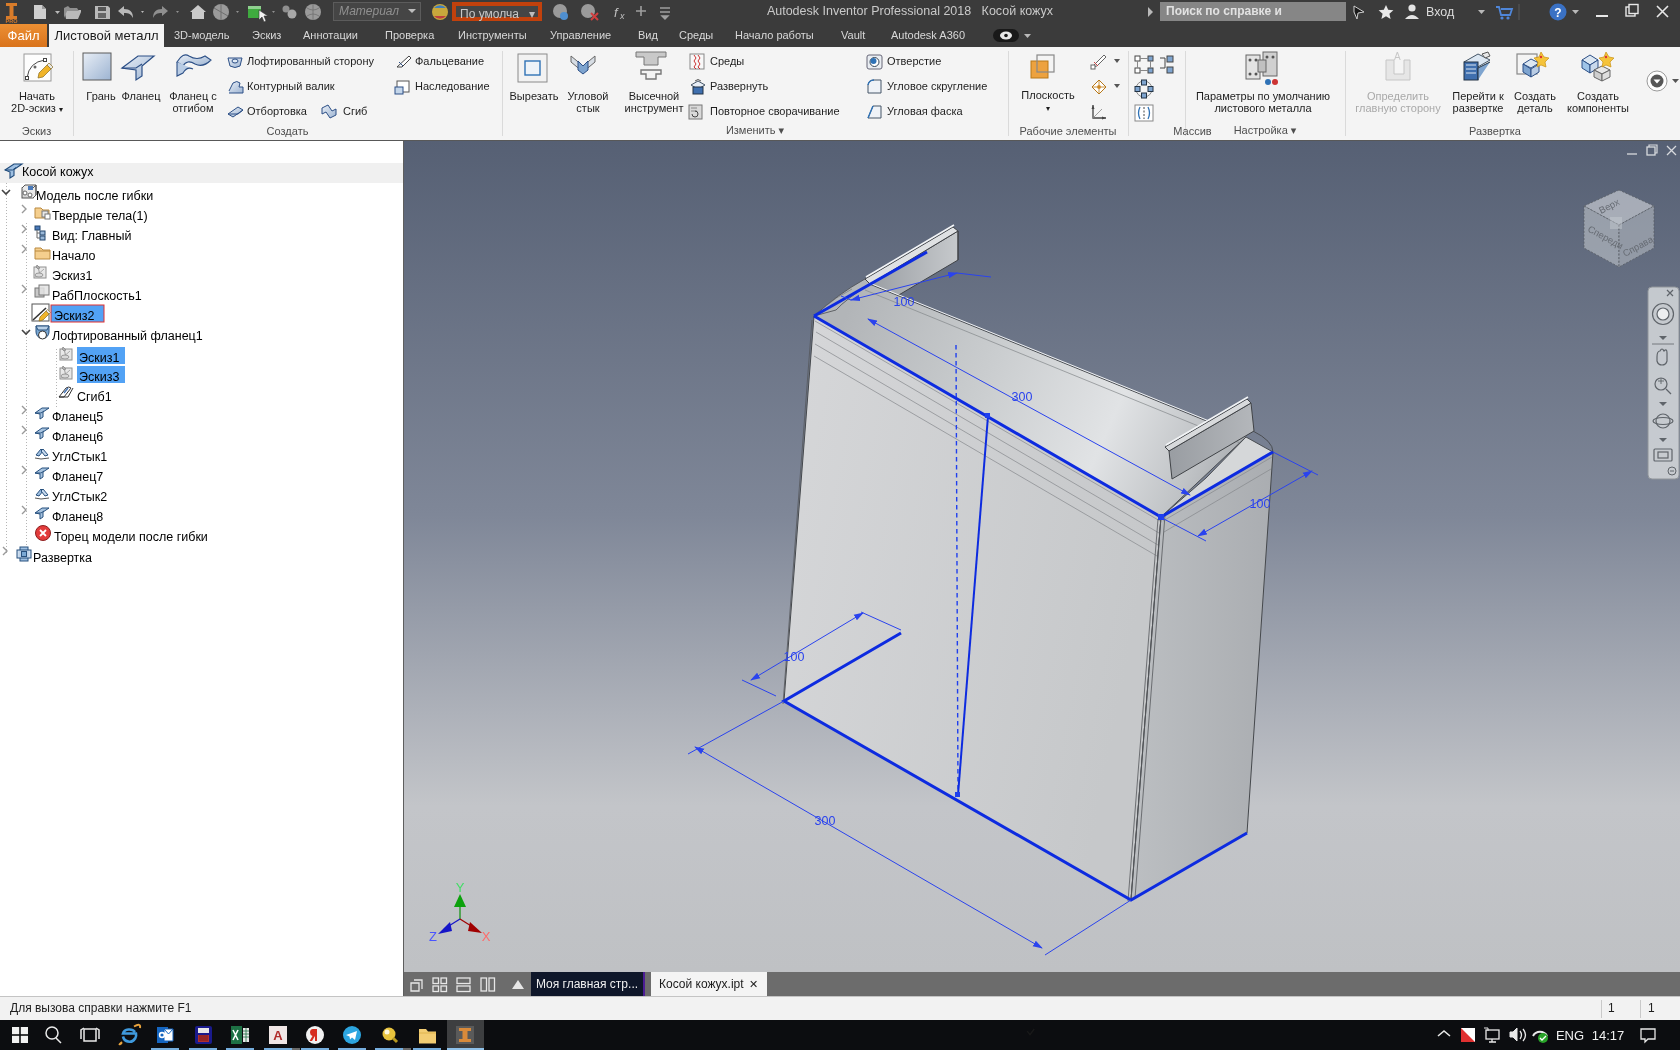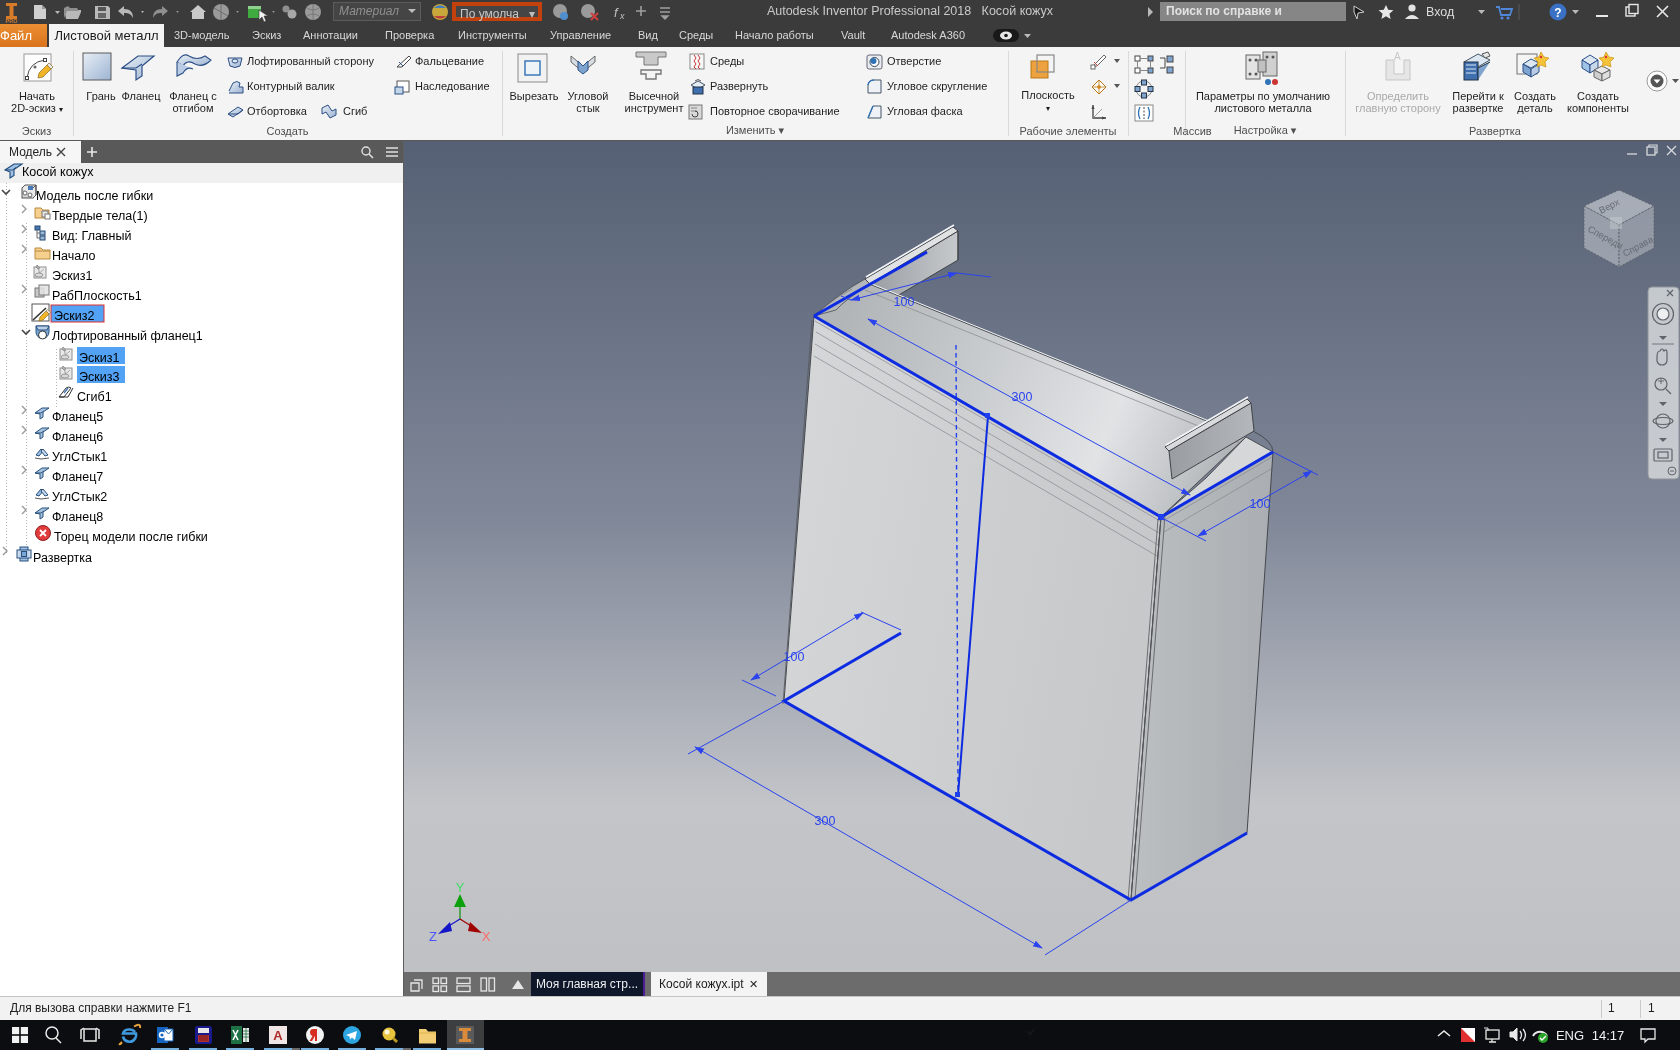--- a/index.html
+++ b/index.html
@@ -105,21 +105,21 @@
  <circle cx="13" cy="12" r="8.5" fill="#3a71c4"></circle>
         <text x="13" y="16.5" font-size="12" font-weight="bold" fill="#fff" text-anchor="middle">?</text>
  <path d="M27 10 l7 0 -3.5 4z" fill="#b9b9b9"></path>
  <rect x="51" y="15" width="12" height="2" fill="#e8e8e8"></rect>
  <rect x="81" y="7" width="9" height="9" fill="none" stroke="#e8e8e8" stroke-width="1.4"></rect>
         <rect x="84" y="4.5" width="9" height="9" fill="#3b3b3b" stroke="#e8e8e8" stroke-width="1.4"></rect>
  <path d="M112 6 l11 11 M123 6 l-11 11" stroke="#e8e8e8" stroke-width="1.6"></path>
 </svg>
 </div>
 <div id="tabrow">
-<div class="abs" style="left:0;top:0;width:47px;height:23px;background:linear-gradient(180deg,#ec8f33,#d9731c);color:#fff;font-size:13px;line-height:23px;">Файл</div>
+<div class="abs" style="left:0;top:0;width:47px;height:23px;background:linear-gradient(180deg,#ec8f33,#d9731c);color:#fff;font-size:13px;text-align:center;line-height:23px;">Файл</div>
 <div class="abs" style="left:49px;top:0;width:115px;height:23px;background:#f4f4f4;color:#1a1a1a;font-size:13px;text-align:center;line-height:24px;">Листовой металл</div>
 <div class="rtab" style="left:174px;">3D-модель</div>
 <div class="rtab" style="left:252px;">Эскиз</div>
 <div class="rtab" style="left:303px;">Аннотации</div>
 <div class="rtab" style="left:385px;">Проверка</div>
 <div class="rtab" style="left:458px;">Инструменты</div>
 <div class="rtab" style="left:550px;">Управление</div>
 <div class="rtab" style="left:638px;">Вид</div>
 <div class="rtab" style="left:679px;">Среды</div>
 <div class="rtab" style="left:735px;">Начало работы</div>
@@ -372,36 +372,20 @@
 
 <g transform="translate(1646,23)">
           <circle cx="11" cy="11" r="10" fill="#fdfdfd" stroke="#9a9a9a"></circle>
           <circle cx="11" cy="11" r="6.5" fill="#555"></circle>
           <path d="M7.5 9.5 h7 l-3.5 4 z" fill="#fff"></path>
           <path d="M26 9 l7 0 -3.5 4z" fill="#555"></path>
         </g>
 </svg>
 </div>
 <div id="browser">
-<div id="bheader">
- <div class="abs" style="left:0;top:0;width:81px;height:22px;background:#f6f6f6;color:#222;font-size:12px;line-height:22px;padding-left:9px;">Модель</div>
- <svg class="abs" style="left:55px;top:5px" width="12" height="12" viewBox="0 0 12 12">
-          <path d="M2 2 l8 8 M10 2 l-8 8" stroke="#444" stroke-width="1.4"></path>
-        </svg>
- <svg class="abs" style="left:86px;top:5px" width="12" height="12" viewBox="0 0 12 12">
-          <path d="M6 1 v10 M1 6 h10" stroke="#e8e8e8" stroke-width="1.6"></path>
-        </svg>
- <svg class="abs" style="left:360px;top:4px" width="14" height="14" viewBox="0 0 14 14">
-          <circle cx="6" cy="6" r="4" fill="none" stroke="#e0e0e0" stroke-width="1.4"></circle>
-          <path d="M9 9 l4 4" stroke="#e0e0e0" stroke-width="1.6"></path>
-        </svg>
- <svg class="abs" style="left:385px;top:5px" width="14" height="12" viewBox="0 0 14 12">
-          <path d="M1 2 h12 M1 6 h12 M1 10 h12" stroke="#e0e0e0" stroke-width="1.5"></path>
-        </svg>
-</div>
 <svg class="abs" style="left:0;top:22px" width="403" height="833" viewBox="0 0 403 833">
 <defs>
  <g id="flg">
             <path d="M1 8 L8 3 h7 l-6 4 v5 l-3 2 v-5 z" fill="#a8c4e0" stroke="#27507e" stroke-width="1"></path>
             <path d="M1 8 h6 l3 -2" fill="none" stroke="#27507e"></path>
           </g>
  <g id="skc">
             <rect x="2" y="3" width="12" height="11" fill="#e8e8e8" stroke="#909090"></rect>
             <path d="M3 13 L12 5" stroke="#aaa"></path>
             <path d="M5 1 l3 3 -2 1 -2 -2z M6.5 4.5 l1 5" fill="#b0b0b0" stroke="#888" stroke-width="0.8"></path>

